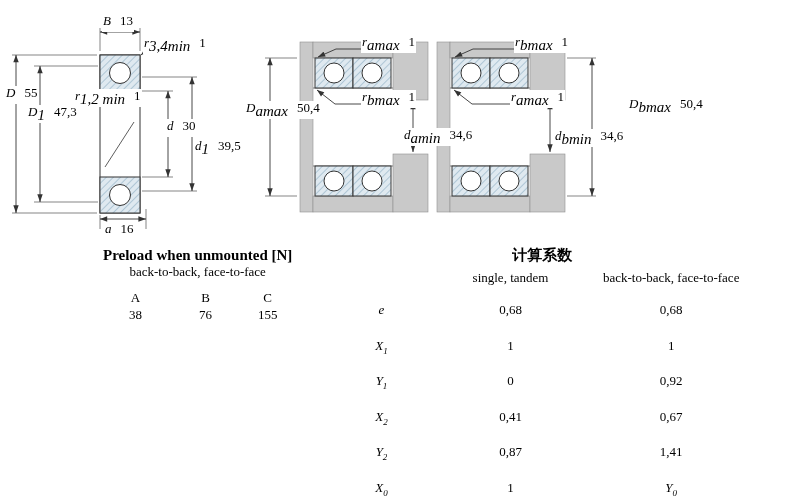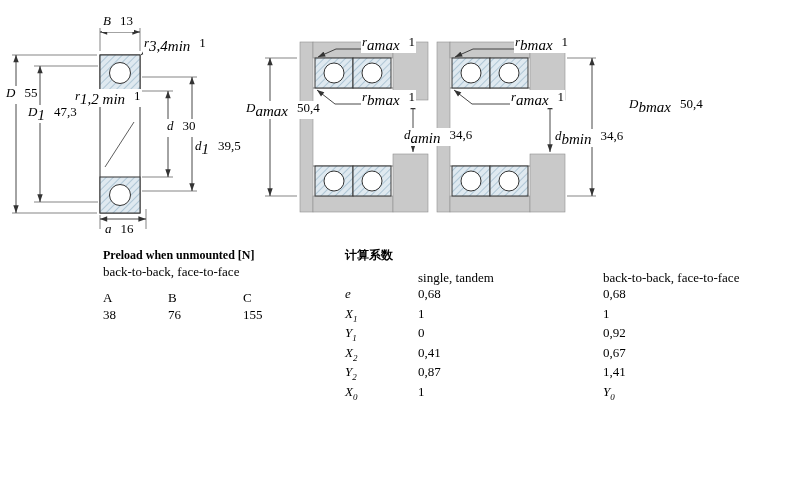--- a/index.html
+++ b/index.html
@@ -1,39 +1,39 @@
 <!DOCTYPE html>
 <html><head>
 <meta charset="utf-8">
 <style>
   html,body{margin:0;padding:0;background:#fff;}
   body{font-family:"Liberation Serif",serif;color:#000;}
-  #canvas{position:relative;width:800px;height:500px;background:#fff;overflow:hidden;}
+  #canvas{position:relative;width:800px;height:500px;background:#fff;overflow:hidden;text-align:center;}
   svg.draw{position:absolute;left:0;top:0;}
 
   
   .ext{stroke:#333;stroke-width:0.6;}
   .dimline{stroke:#333;stroke-width:0.9;fill:none;}
   .gray{fill:#c9c9c9;stroke:#8f8f8f;stroke-width:0.6;}
   .brg{fill:url(#hatch);stroke:#333;stroke-width:1;}
   .ball{fill:#fff;stroke:#333;stroke-width:1;}
   .thin{stroke:#555;stroke-width:0.7;}
 
   
   .dim{position:absolute;font-size:13px;line-height:13px;white-space:nowrap;background:#fff;padding:0 1px;}
   .dim .sym{font-style:italic;}
   .dim sub{font-size:15px;font-style:italic;line-height:1;}
   .dim .val{margin-left:9px;font-style:normal;}
 
   
   .tbl{position:absolute;font-size:13px;line-height:13px;}
-  .tbl-title{font-weight:bold;font-size:12px;}
+  .tbl-title{font-weight:bold;font-size:15px;}
   .tbl-sub{margin-top:3px;}
   .preload-grid{display:grid;grid-template-columns:65px 75px auto;row-gap:4px;margin-top:13px;}
-  .factors-grid{display:grid;grid-template-columns:73px 185px auto;row-gap:3px;margin-top:9px;}
+  .factors-grid{display:grid;grid-template-columns:73px 185px auto;row-gap:19px;margin-top:9px;}
   .factors-grid .sym{font-style:italic;}
   .factors-grid sub{font-size:9px;font-style:italic;line-height:1;}
   .cell{white-space:nowrap;}
 </style>
 </head>
 <body>
 
 <div id="canvas">
 
   <svg class="draw" width="800" height="245" viewBox="0 0 800 245">

